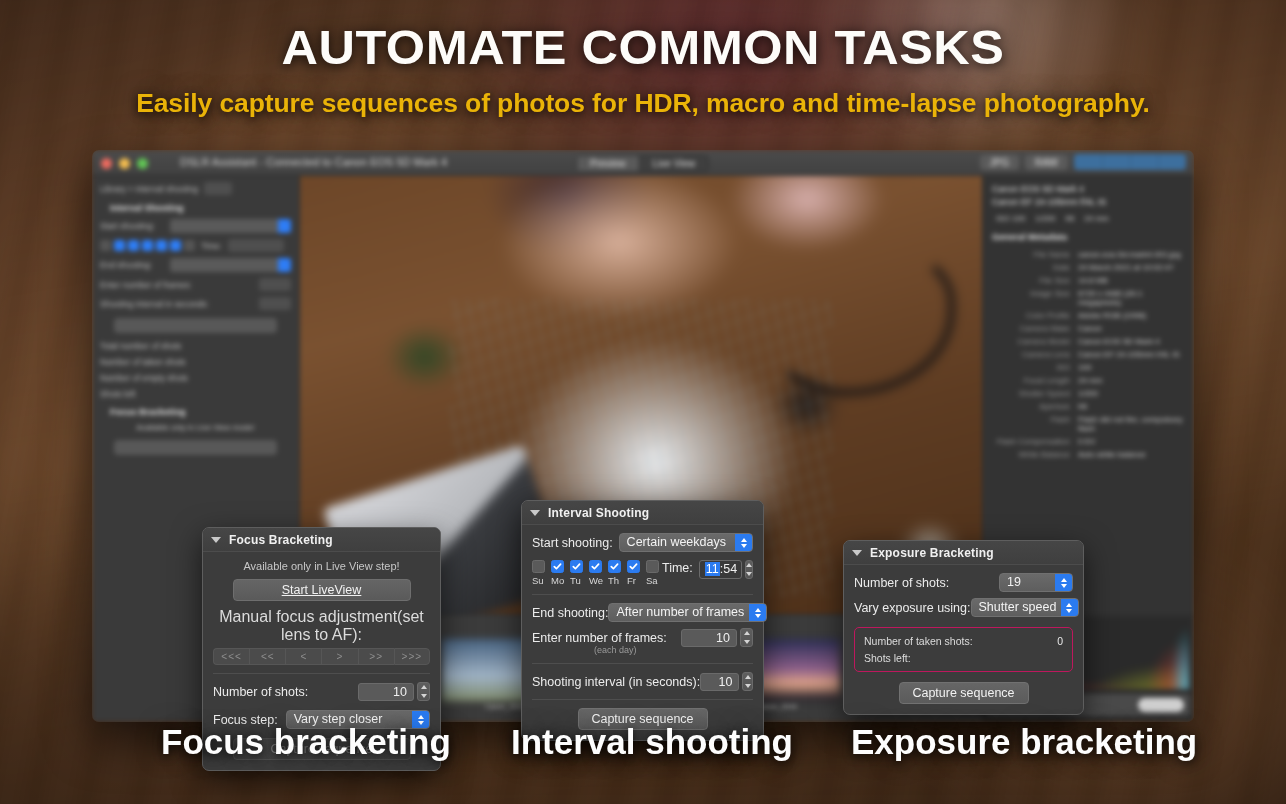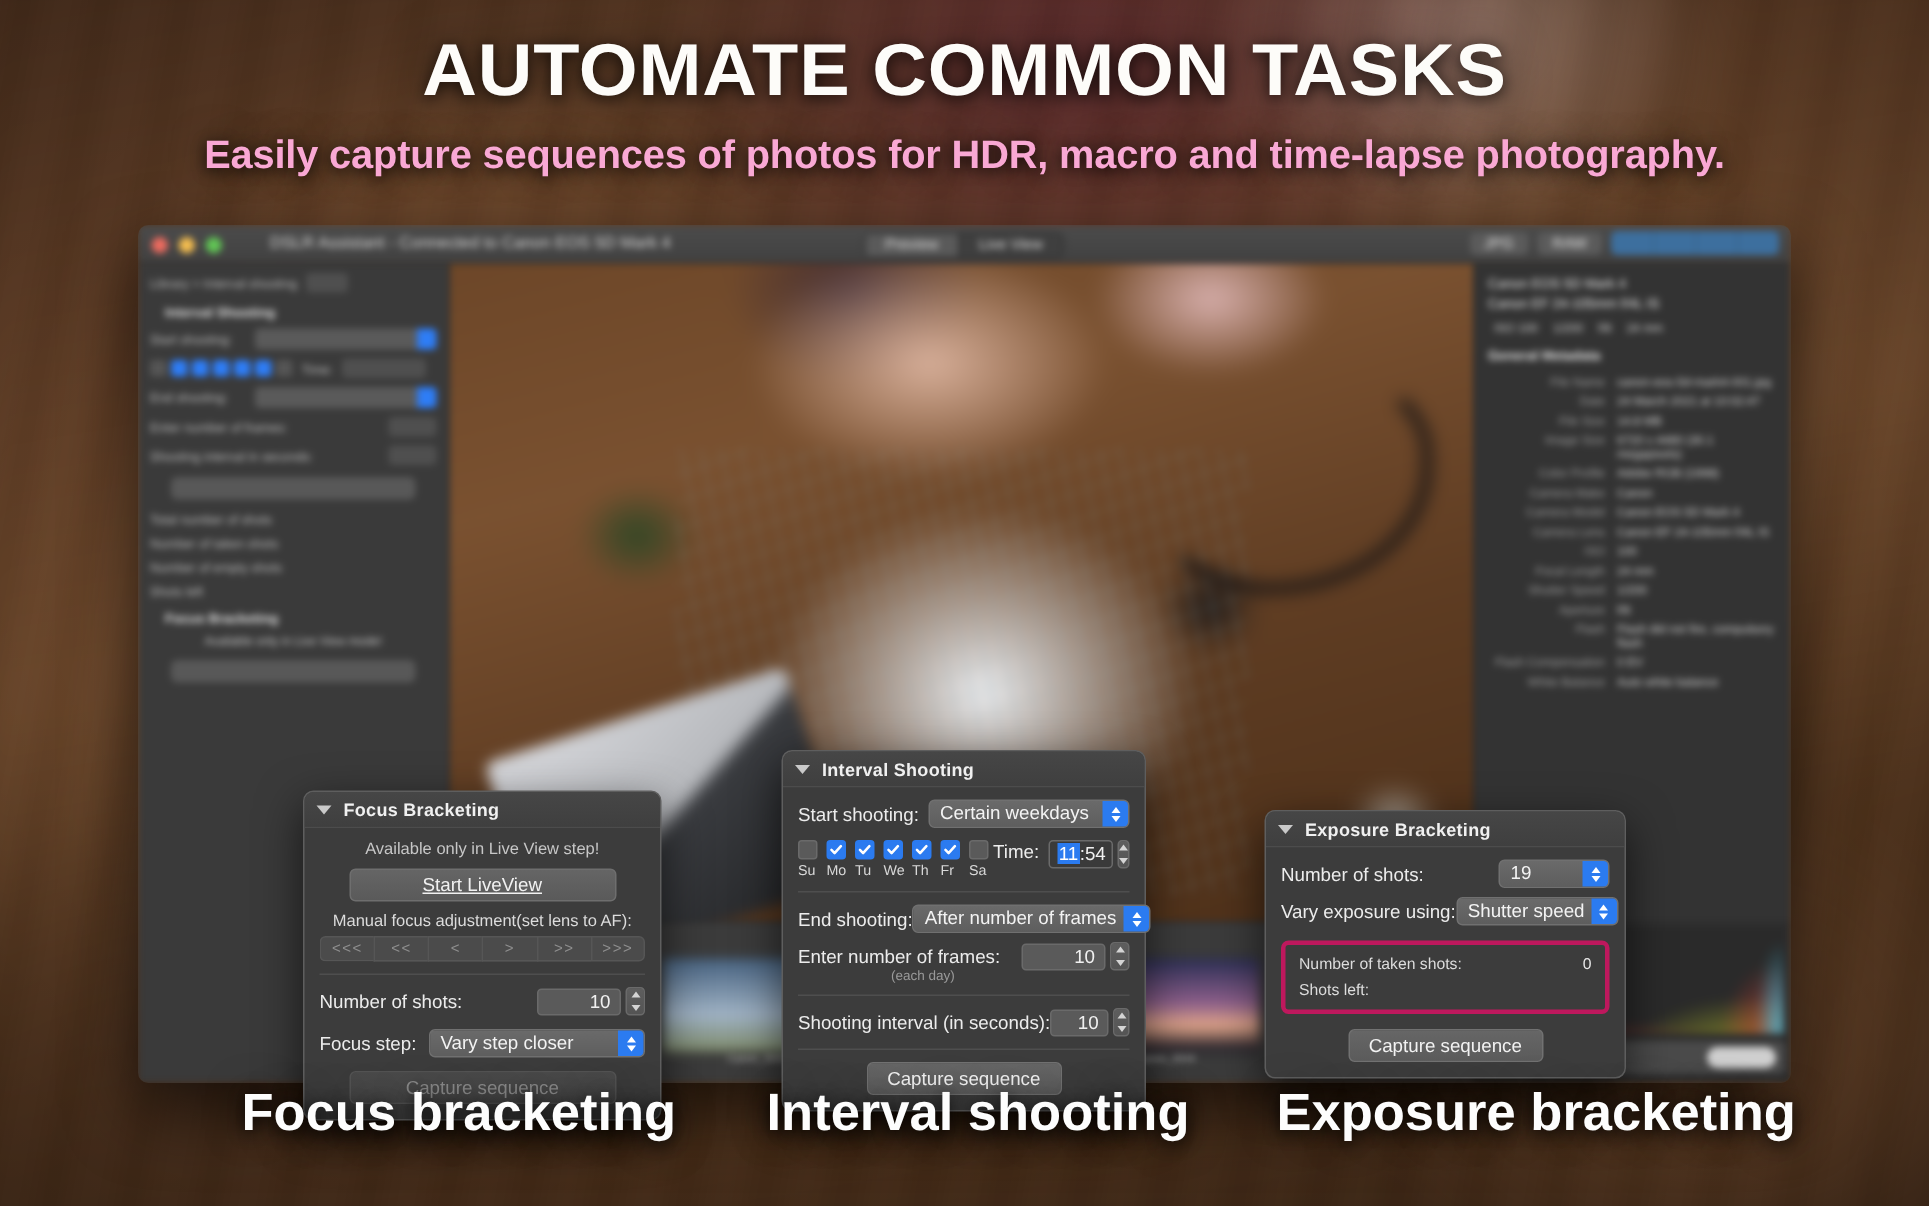--- a/index.html
+++ b/index.html
@@ -48,21 +48,21 @@
     text-align: center; z-index: 30;
   }
   .headline {
     font-size: 49px; font-weight: bold; color: #fdfcf9;
     letter-spacing: .5px; line-height: 1.06;
     text-shadow: 0 2px 10px rgba(0,0,0,.75), 0 0 30px rgba(0,0,0,.5);
     transform: scaleX(1.03);
   }
   .subheadline {
     margin-top: 14px;
-    font-size: 26.5px; font-weight: bold; color: #f9a8d4;
+    font-size: 26.5px; font-weight: bold; color: #eab308;
     letter-spacing: -.1px;
     text-shadow: 0 2px 9px rgba(0,0,0,.78), 0 0 22px rgba(0,0,0,.5);
     transform: scaleX(1.0);
   }
 
   
   .app-window {
     position: absolute; left: 92px; top: 150px;
     width: 1102px; height: 572px;
     border-radius: 7px;
@@ -260,21 +260,21 @@
   }
   .mid-btn {
     display: block; margin: 0 auto; width: 170px;
     background: linear-gradient(#666, #5b5b5b);
     border: 1px solid #717171; border-radius: 4px;
     color: #f2f2f2; font-size: 12.5px; text-align: center;
     padding: 3px 0; cursor: pointer;
     font-family: "Liberation Sans", sans-serif;
   }
 
-  .sub-label { text-align: center; font-size: 11px; color: #dcdcdc; margin: 7px 0 4px; }
+  .sub-label { text-align: center; font-size: 16px; color: #dcdcdc; margin: 7px 0 4px; }
 
   .seg-row { display: flex; justify-content: center; margin-bottom: 4px; }
   .seg {
     background: #4b4b4b; border: 1px solid #565656; border-right: none;
     color: #8e8e8e; font-size: 10px; padding: 2px 0;
     width: 41px; text-align: center; cursor: pointer;
     letter-spacing: 1px;
   }
   .seg:first-child { border-radius: 4px 0 0 4px; }
   .seg:last-child { border-radius: 0 4px 4px 0; border-right: 1px solid #565656; }
@@ -344,21 +344,21 @@
   .timefield {
     background: #3a3a3a; border: 1px solid #6a6a6a; border-radius: 3px;
     width: 92px; height: 19px; line-height: 17px;
     padding-left: 5px; font-size: 12.5px; color: #f0f0f0;
   }
   .timefield .hl { background: #2b7bf0; color: #fff; padding: 0 1px; }
 
   .sub-note { font-size: 9px; color: #9a9a9a; text-align: center; margin-top: -2px; }
 
   .infobox {
-    border: 3px solid #be185d; border-radius: 5px;
+    border: 1px solid #be185d; border-radius: 5px;
     padding: 7px 9px; margin-bottom: 10px;
     background: #3c3c3c;
   }
   .inforow { display: flex; font-size: 10.5px; color: #dcdcdc; margin-bottom: 5px; }
   .inforow:last-child { margin-bottom: 0; }
   .inforow .ival { margin-left: auto; color: #e8e8e8; }
 
   
   .caption {
     position: absolute; z-index: 40;

